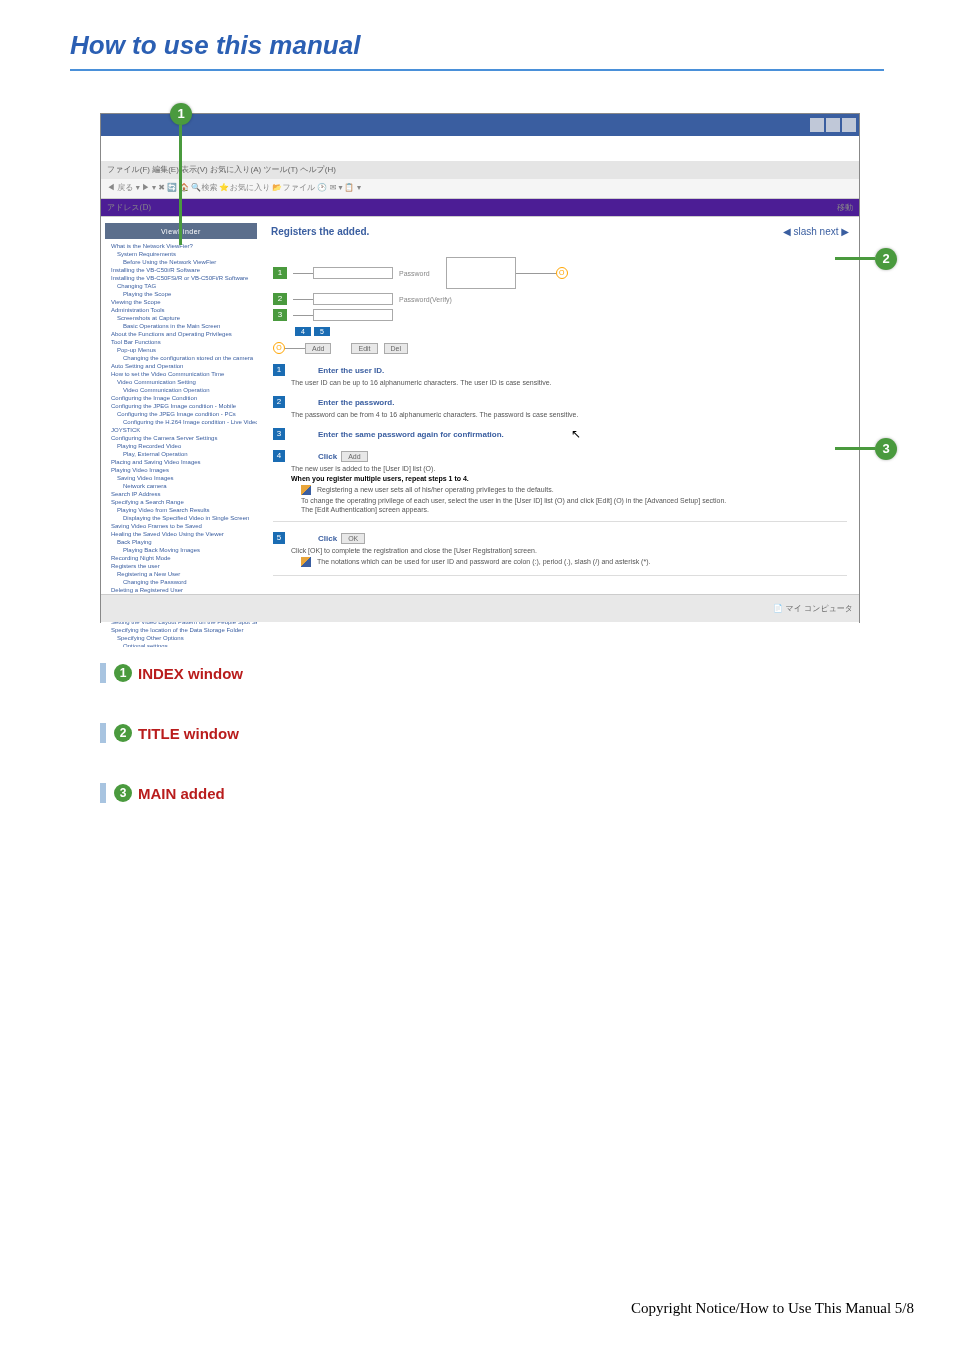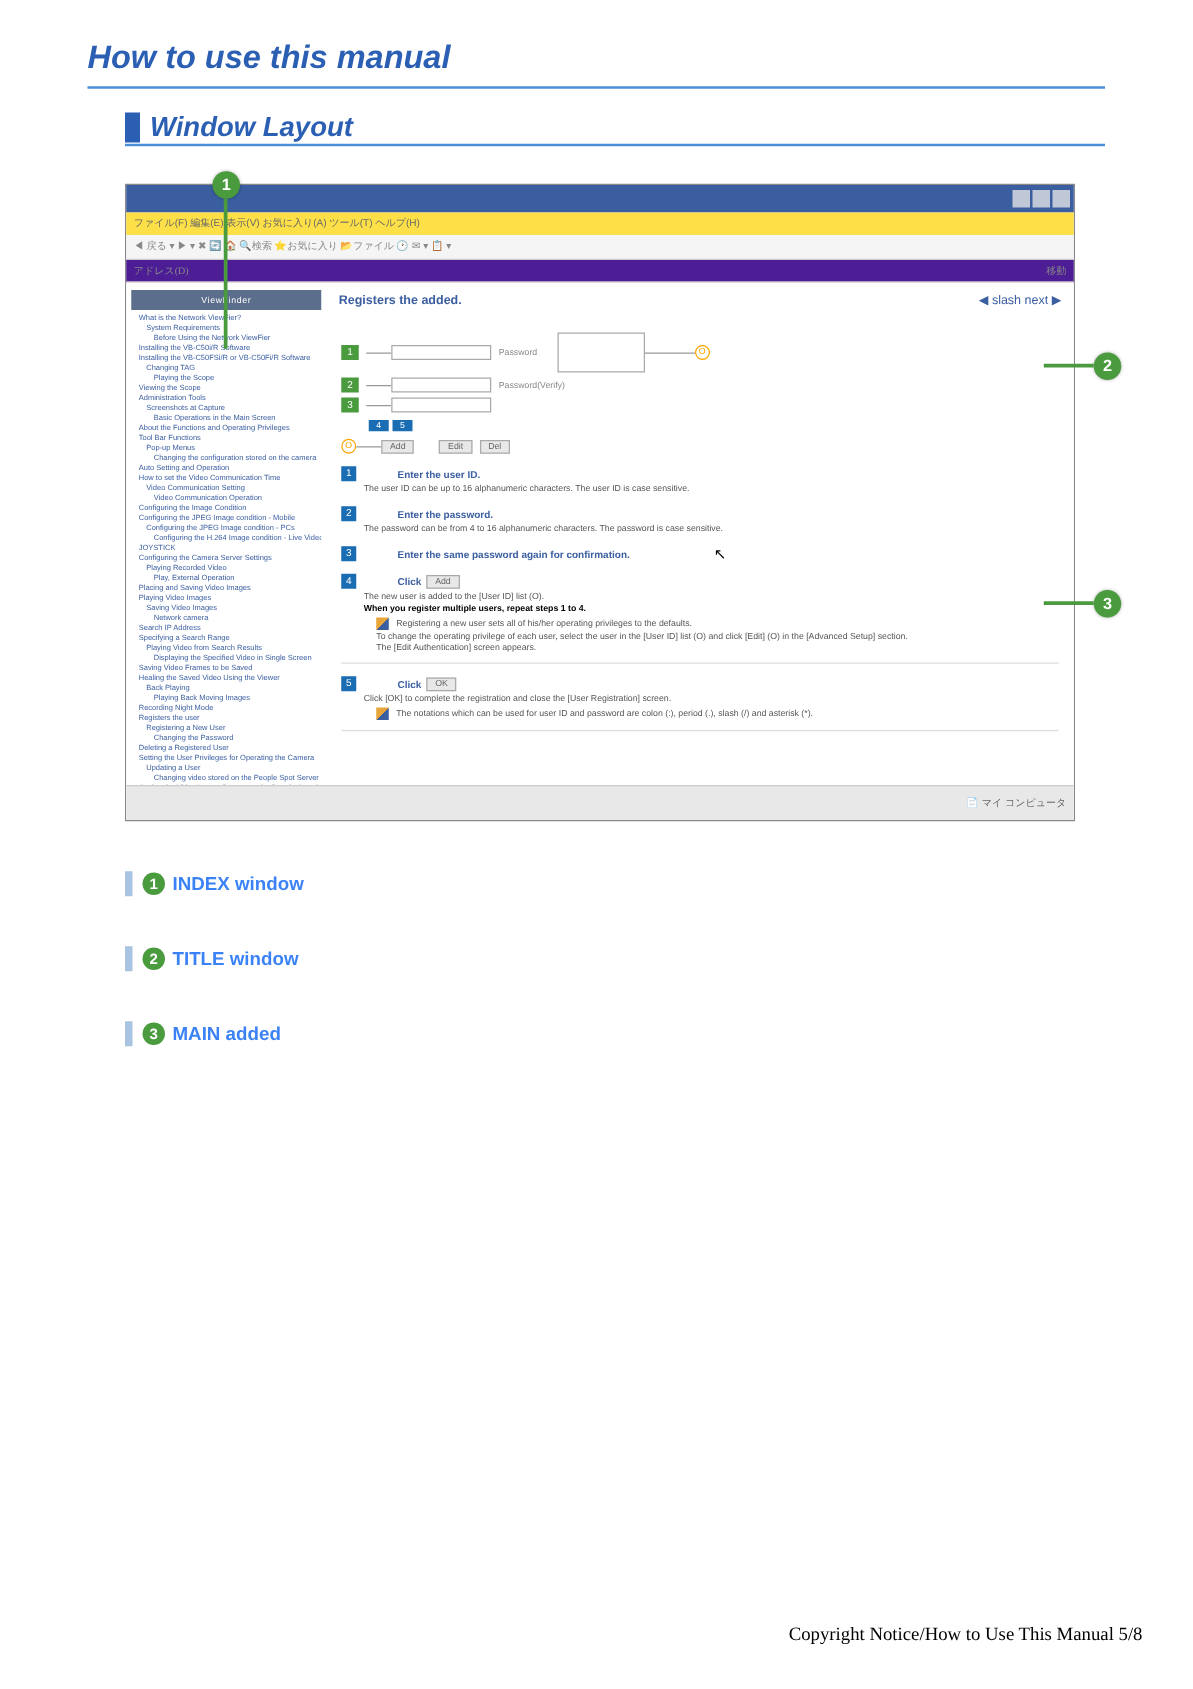--- a/index.html
+++ b/index.html
@@ -12,21 +12,21 @@
   }
   .page-container {
     padding: 30px 70px 0 70px;
   }
   .main-heading {
     color: #2b5fb3;
     font-size: 26px;
     font-weight: bold;
     border-bottom: 2px solid #4a90d9;
     padding-bottom: 8px;
-    margin-bottom: 18px;
+    margin-bottom: 42px;
     font-style: italic;
   }
   .sub-heading-bar {
     display: flex;
     align-items: center;
     border-bottom: 2px solid #4a90d9;
     margin-left: 30px;
     margin-bottom: 30px;
   }
   .blue-block {
@@ -59,24 +59,25 @@
     display: flex;
     justify-content: flex-end;
     align-items: center;
     padding: 0 3px;
   }
   .ss-titlebar .wbtn {
     width: 14px; height: 14px; background: #c0c8d8; margin-left: 2px;
   }
   .ss-menubar {
     height: 18px;
-    background: #fde047;
+    background: #e5e5e5;
     font-size: 8px;
     color: #666;
     padding: 3px 6px;
+    margin-top: 25px;
   }
   .ss-toolbar {
     height: 20px;
     background: #f5f5f5;
     border-bottom: 1px solid #ccc;
     font-size: 8px;
     padding: 3px 6px;
     color: #888;
   }
   .ss-addrbar {
@@ -282,43 +283,39 @@
     border-radius: 50%;
     background: #4a9a3e;
     color: #fff;
     font-weight: bold;
     text-align: center;
     line-height: 18px;
     font-size: 12px;
     margin-right: 6px;
   }
   .label-text {
-    color: #3b82f6;
+    color: #b91c1c;
     font-weight: bold;
     font-size: 15px;
   }
   .footer {
     position: absolute;
     bottom: 34px;
     right: 40px;
     font-size: 15px;
     color: #000;
     font-family: "Times New Roman", serif;
   }
 </style>
 </head>
 <body>
 
 <div class="page-container">
   <h1 class="main-heading">How to use this manual</h1>
 
-  <div class="sub-heading-bar">
-    <div class="blue-block"></div>
-    <h2 class="sub-heading">Window Layout</h2>
-  </div>
 
   <div class="screenshot-wrapper">
     <div class="marker marker-1">1</div>
     <div class="marker marker-2">2</div>
     <div class="marker marker-3">3</div>
 
     <div class="screenshot-img">
       <div class="ss-titlebar">
         <div class="wbtn"></div>
         <div class="wbtn"></div>

